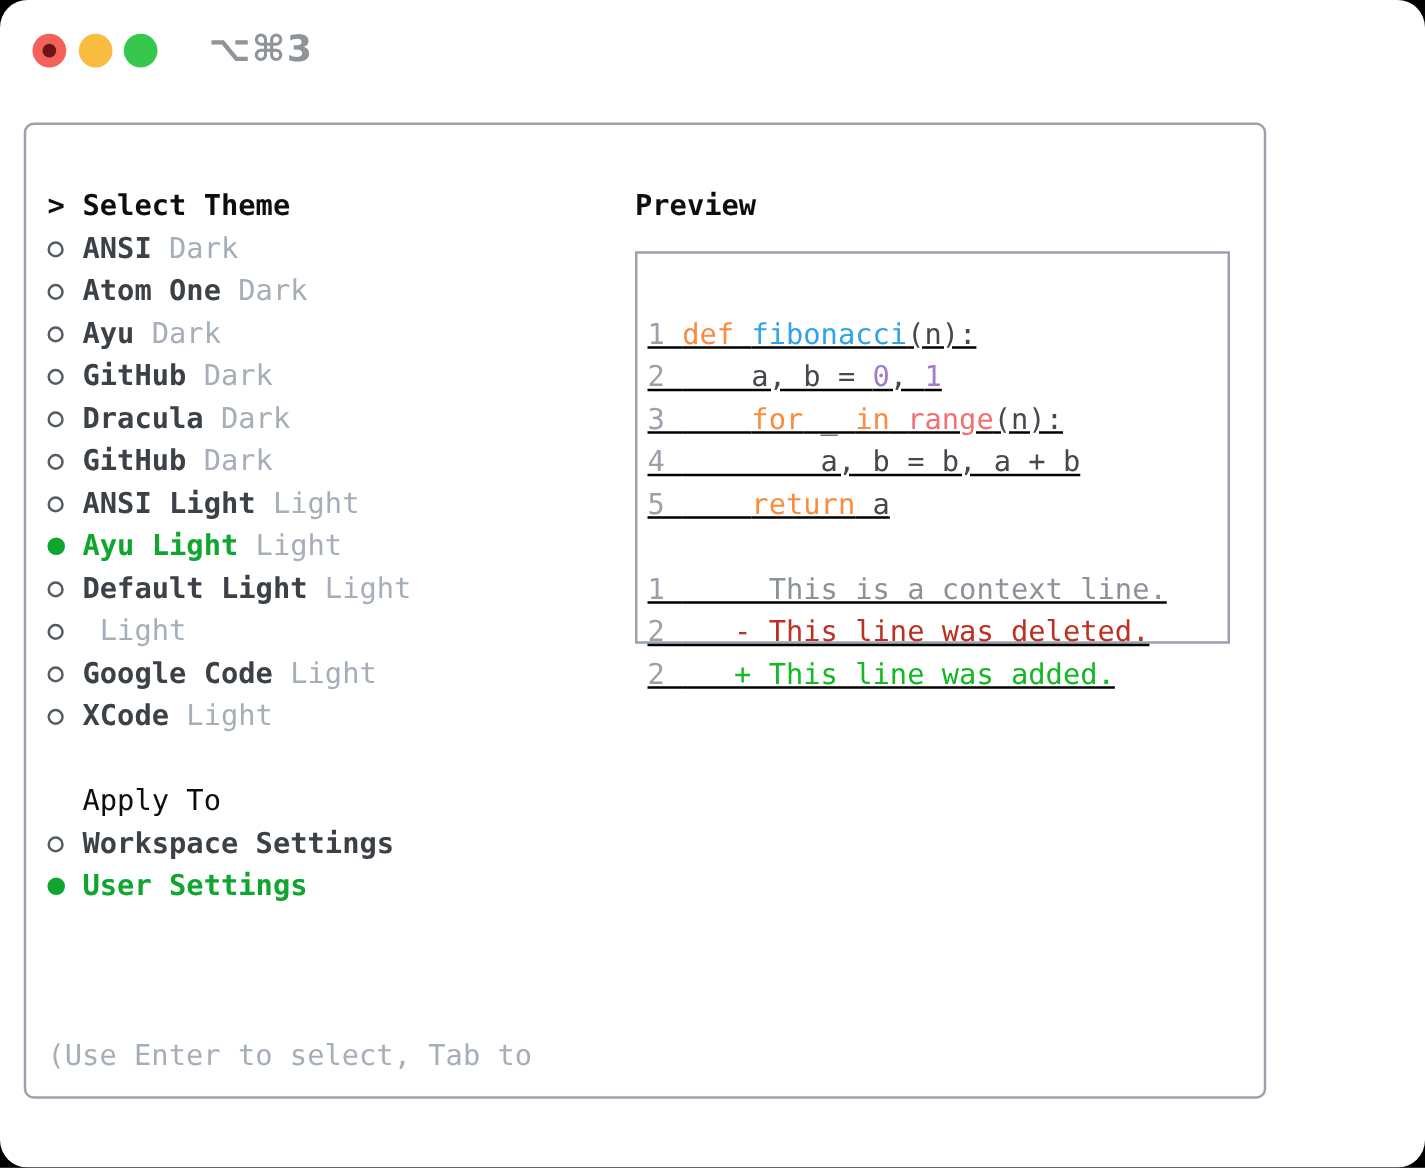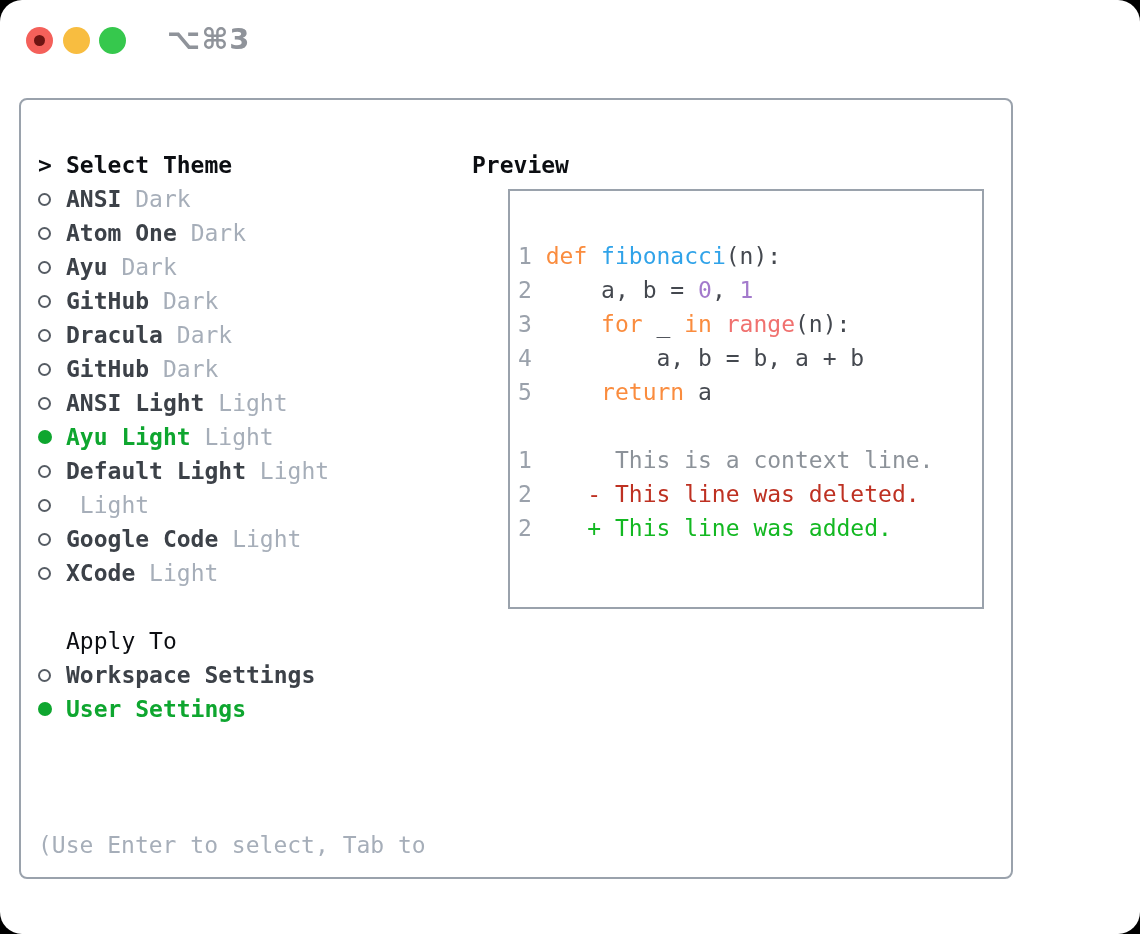--- a/index.html
+++ b/index.html
@@ -32,24 +32,24 @@
   .dot-sel { width:14px; height:14px; background:var(--selection_green); border-radius:50%; display:block; }
   .header-label { font-weight:700; color:var(--header_text); white-space:pre; }
   .apply-label { color:var(--header_text); white-space:pre; }
   .item-name { color:var(--item_text); white-space:pre;font-weight:bold; }
   .item-name.sel { color:var(--selection_green); }
   .item-suffix { color:var(--muted_text); white-space:pre;text-align:center; }
   .spacer { height:34px; }
   .help { color:var(--muted_text); white-space:pre; }
   .help div { height:34px; line-height:34px; }
   
-  .preview-title { position:absolute; left:472px; top:148px; height:34px; line-height:34px;
+  .preview-title { position:absolute; left:508px; top:148px; height:34px; line-height:34px;
                    font-size:23px; font-weight:700; color:var(--header_text); }
-  .preview-box { position:absolute; left:508px; top:189px; width:476px; height:420px;
-                 border:2px solid var(--panel_border); background:#fff; }
+  .preview-box { position:absolute; left:508px; top:201px; width:476px; height:314px;
+                 border:2px solid var(--panel_border); background:#fff;text-decoration:underline; }
   #preview-code { padding:48px 0 0 8px; font-size:23px; line-height:34px; white-space:pre; }
   .pl { height:34px; }
   .ln { color:var(--code_linenum); }
   .c-plain    { color:var(--code_plain); }
   .c-keyword  { color:var(--code_keyword); }
   .c-function { color:var(--code_function); }
   .c-number   { color:var(--code_number); }
   .c-builtin  { color:var(--code_builtin); }
   .c-context  { color:var(--diff_context); }
   .c-deleted  { color:var(--diff_deleted);margin-top:32px; }

